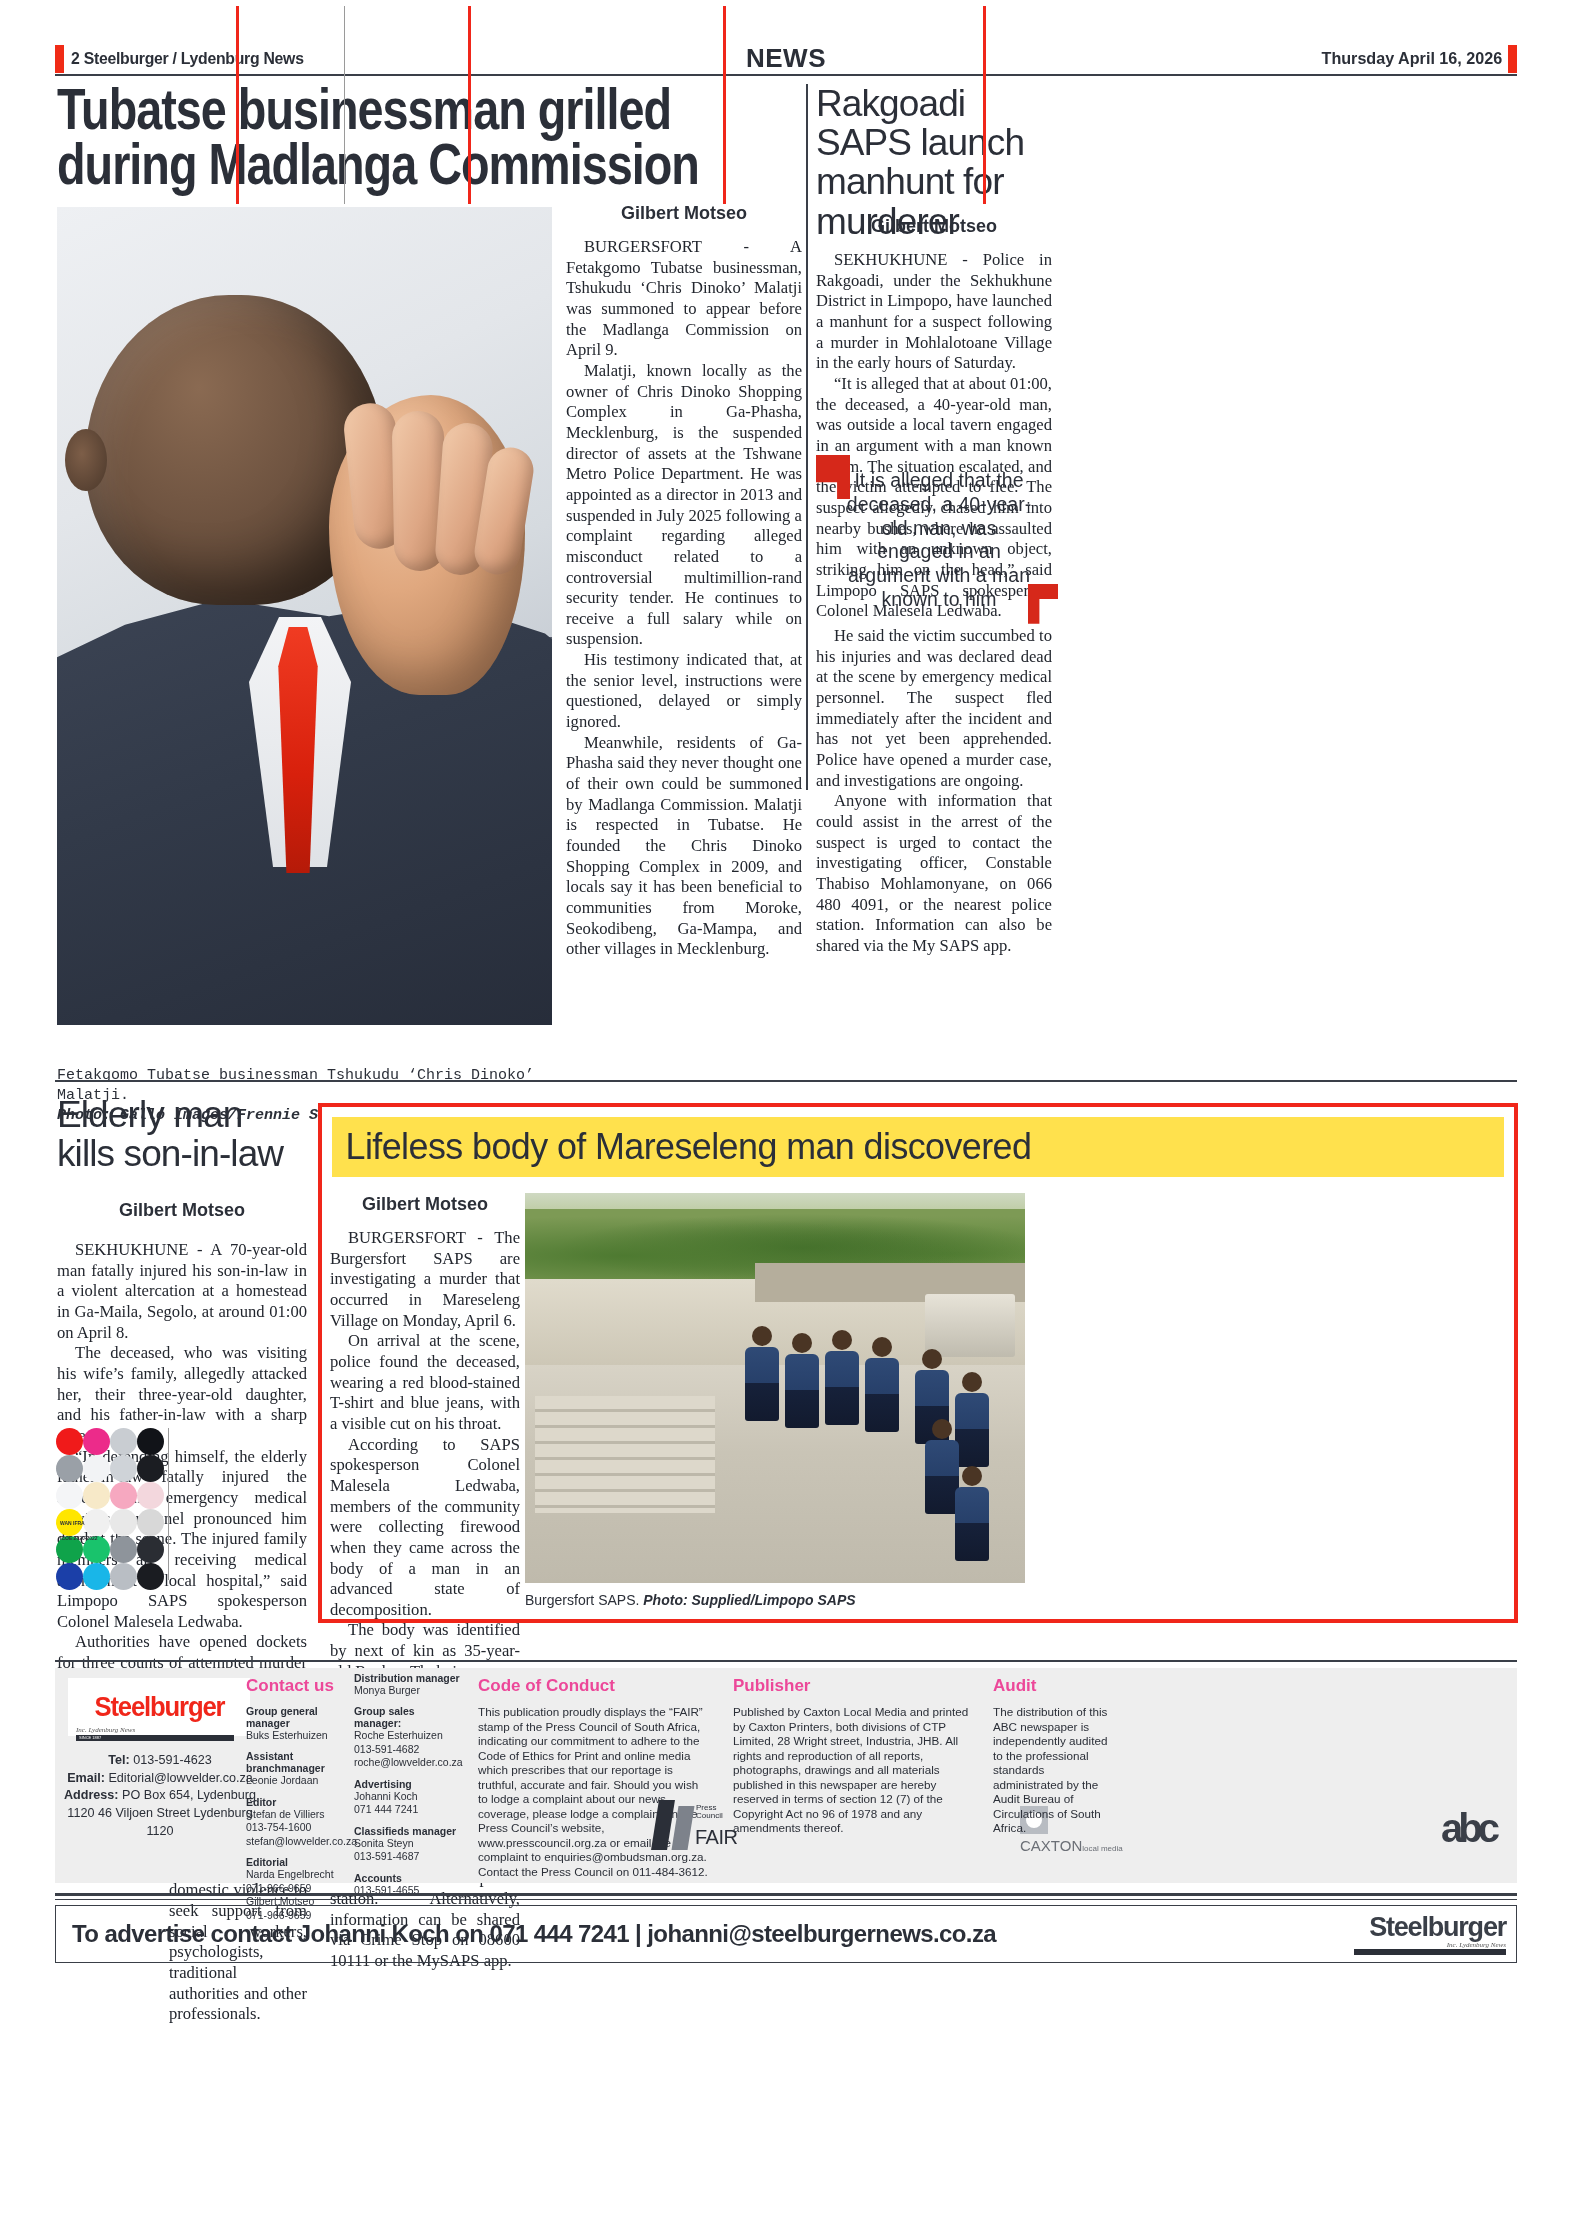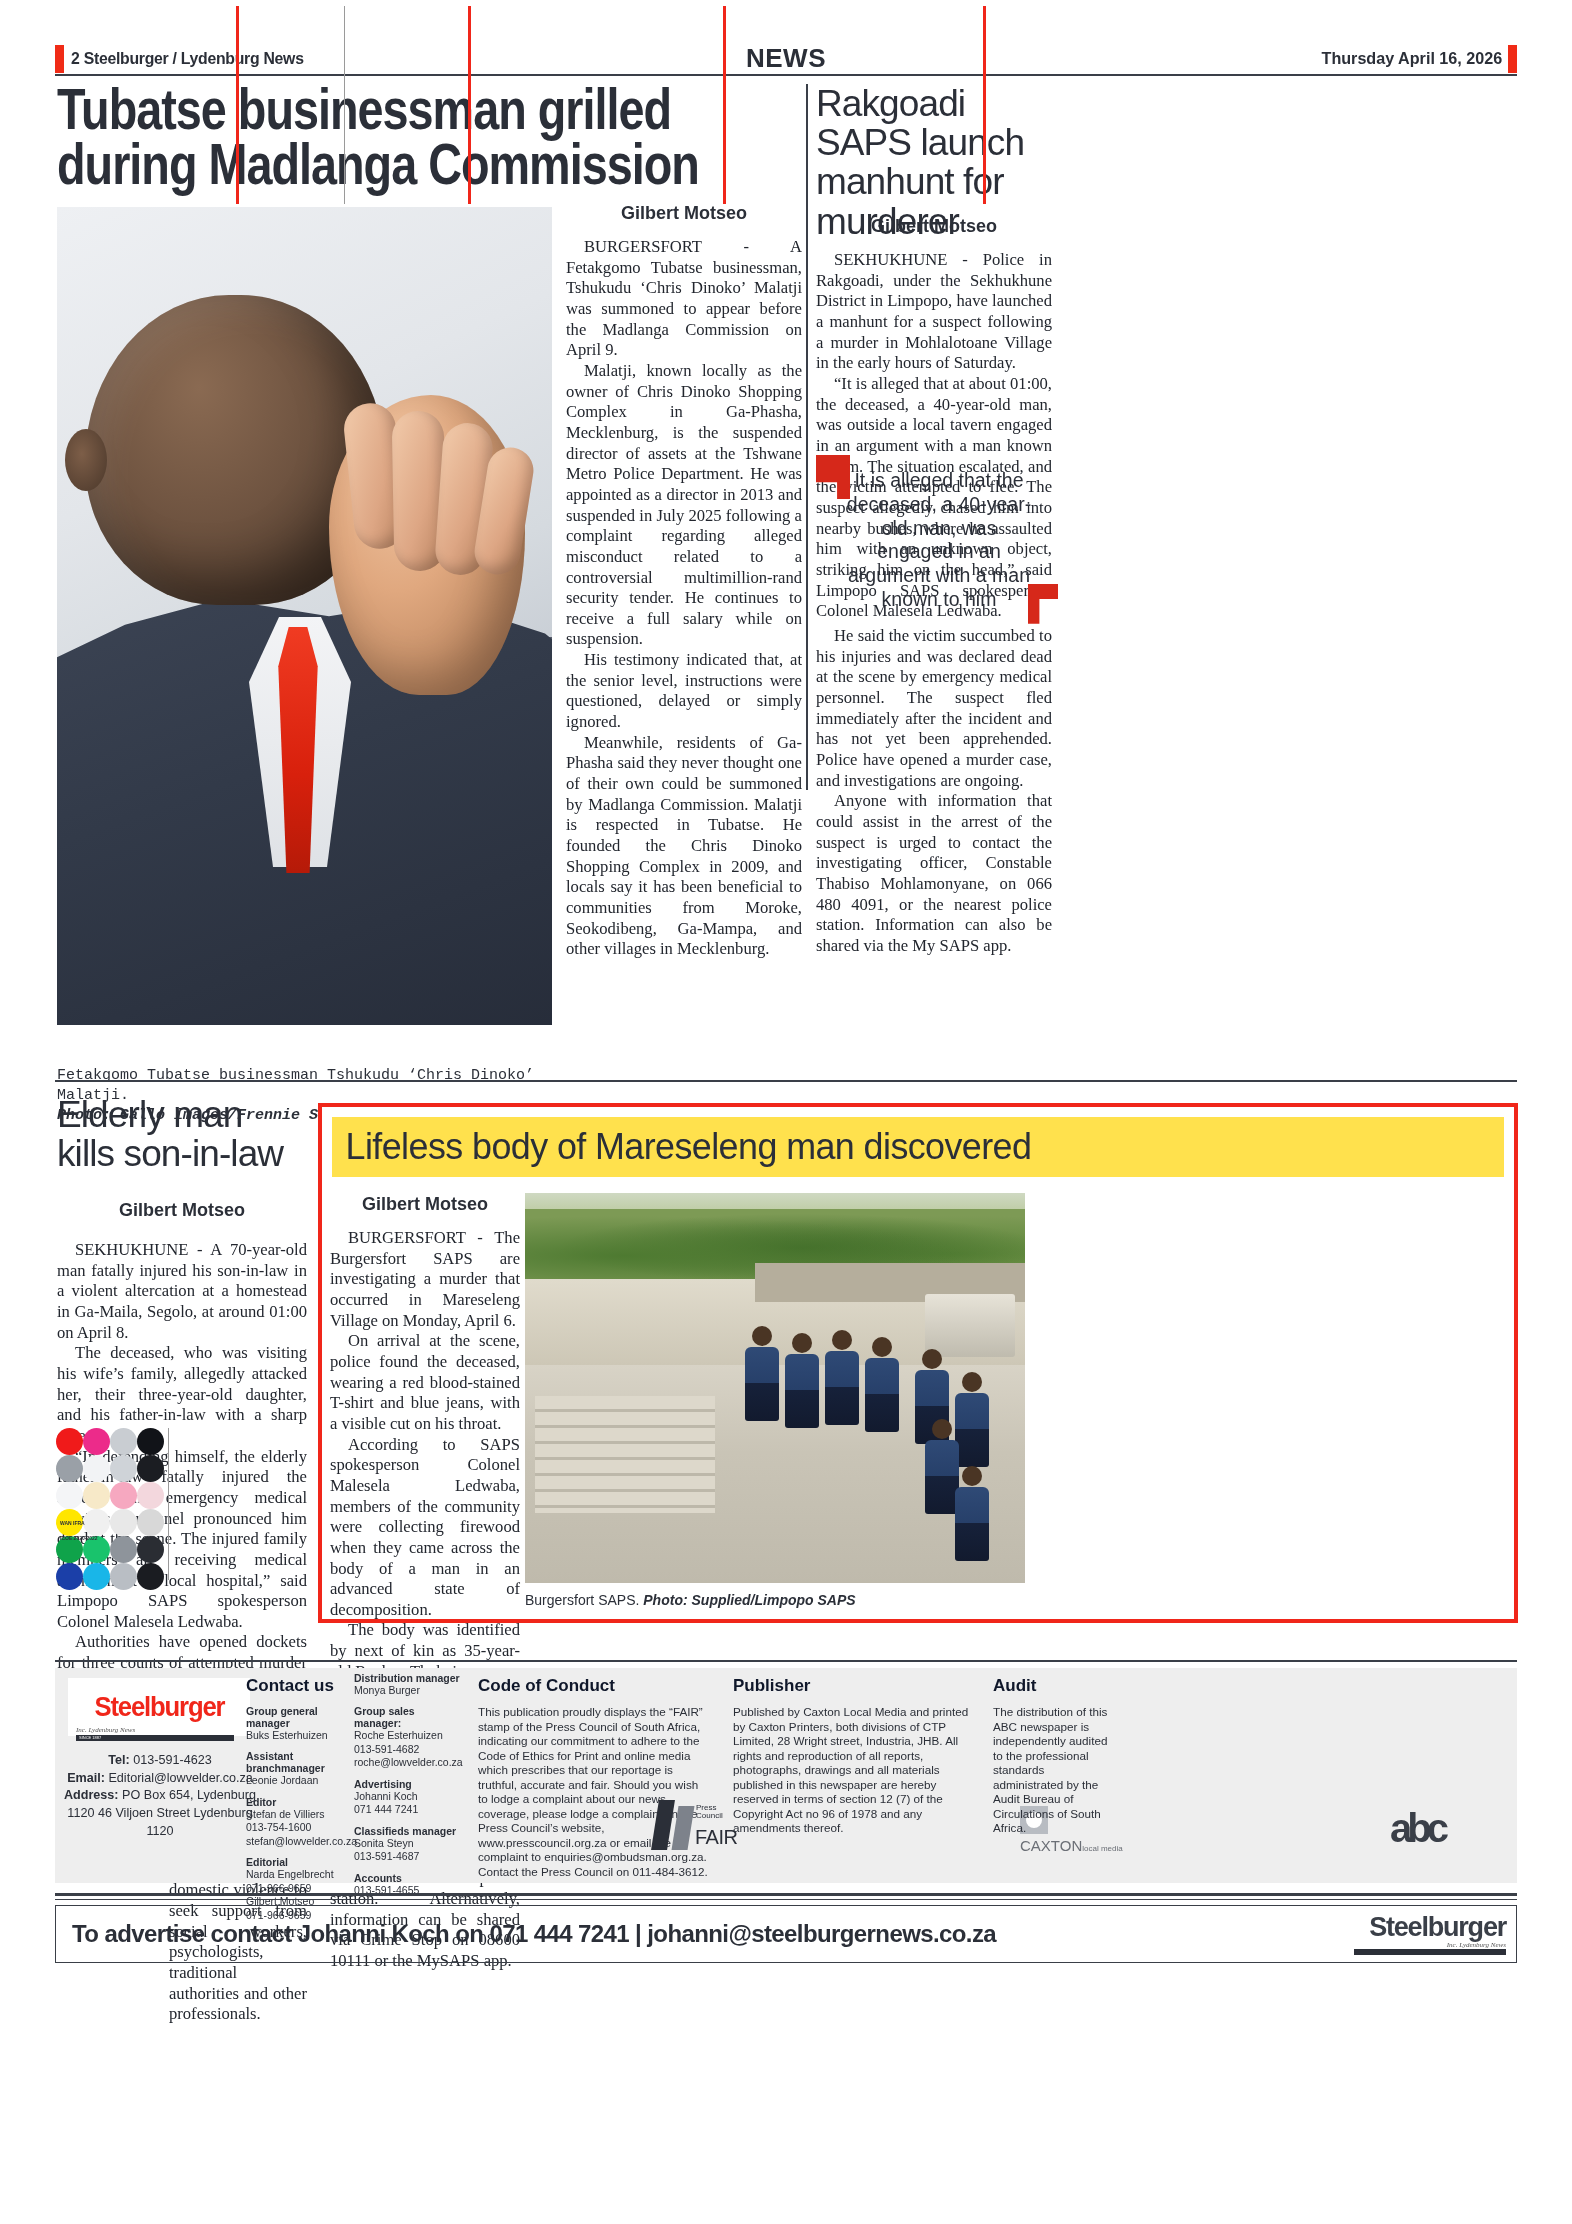--- a/index.html
+++ b/index.html
@@ -175,21 +175,21 @@
   .sp-veh { position:absolute; right:2%; top:26%; width:18%; height:16%; background:linear-gradient(180deg,#e7e3d8,#bfbbae); border-radius:3px; }
 
   .cap-saps { position:absolute; left:525px; top:1592px; width:520px;
     font-family:"Liberation Sans", sans-serif; font-size:14px; }
   .cap-saps b { font-style:italic; font-weight:bold; }
 
   
   .footer { position:absolute; left:55px; top:1660px; width:1462px; height:2px; background:#3a3f48; }
   .footpanel { position:absolute; left:55px; top:1668px; width:1462px; height:215px; background:#eeeeee; }
   .fp-col { position:absolute; top:8px; font-family:"Liberation Sans", sans-serif; color:#2b2f38; }
-  .fp-head { color:#0f172a; font-weight:bold; font-size:17px; margin-bottom:9px; }
+  .fp-head { color:#ec4899; font-weight:bold; font-size:17px; margin-bottom:9px; }
   .fp-sub { font-weight:bold; font-size:10.5px; }
   .fp-line { font-size:10.5px; line-height:1.28; }
   .fp-block { margin-bottom:8px; }
   .fp-body { font-size:11.7px; line-height:1.24; }
   .fp-redline { position:absolute; top:6px; width:3px; height:198px; background:#f0261a; }
   .fp-greyline { position:absolute; top:6px; width:1px; height:198px; background:#9a9a9a; }
 
   .logo-steel {
     position:absolute; left:68px; top:1678px; width:182px; height:58px; background:#fff;
     display:flex; align-items:center; justify-content:center;
@@ -207,21 +207,21 @@
   .pc-mark { position:absolute; left:655px; top:1800px; width:74px; height:56px; }
   .pc-g1 { position:absolute; left:0; top:0; width:16px; height:50px; background:#2b2f38; transform:skewX(-9deg); }
   .pc-g2 { position:absolute; left:20px; top:6px; width:16px; height:44px; background:#7d828b; transform:skewX(-9deg); }
   .pc-txt1 { position:absolute; left:41px; top:4px; font-family:"Liberation Sans",sans-serif; font-size:8px; line-height:1.05; }
   .pc-txt2 { position:absolute; left:40px; top:26px; font-family:"Liberation Sans",sans-serif; font-size:20px; letter-spacing:-0.5px; }
   .cx-mark { position:absolute; left:1020px; top:1806px; width:150px; height:54px; }
   .cx-sq { width:28px; height:28px; background:#b8bcc2; position:relative; }
   .cx-sq::after { content:""; position:absolute; left:6px; top:6px; width:16px; height:16px; border-radius:50%; background:#fff; }
   .cx-txt { font-family:"Liberation Sans",sans-serif; font-size:15px; color:#6b6f76; margin-top:3px; }
   .cx-txt small { font-size:8px; }
-  .abc-mark { position:absolute; left:1390px; top:1806px; font-family:"Liberation Sans",sans-serif;
+  .abc-mark { position:absolute; left:1441px; top:1806px; font-family:"Liberation Sans",sans-serif;
     font-size:40px; font-weight:bold; color:#3a3f48; letter-spacing:-5px; }
 
   
   .adrule1 { position:absolute; left:55px; top:1893px; width:1462px; height:3px; background:#3a3f48; }
   .adrule2 { position:absolute; left:55px; top:1899px; width:1462px; height:1px; background:#3a3f48; }
   .adbar { position:absolute; left:55px; top:1905px; width:1462px; height:58px; border:1px solid #3a3f48;
     display:flex; align-items:center; }
   .adtext { font-family:"Liberation Sans", sans-serif; font-weight:bold; font-size:24px;
     padding-left:16px; letter-spacing:-0.6px; white-space:nowrap; }
   .adlogo { margin-left:auto; margin-right:10px; text-align:right; }

